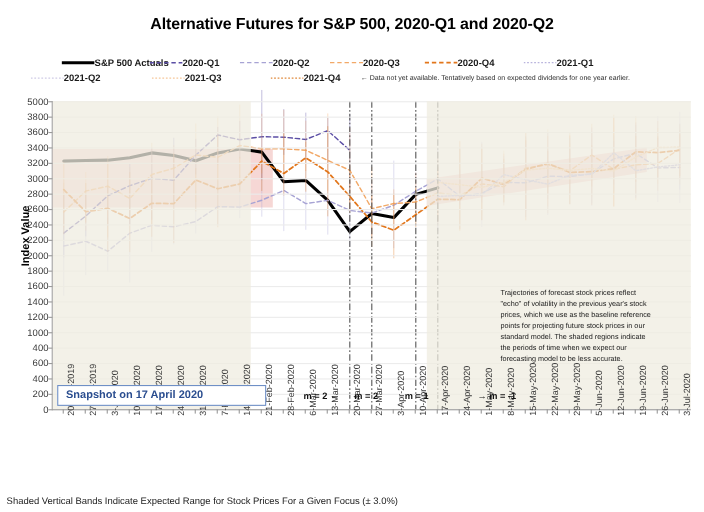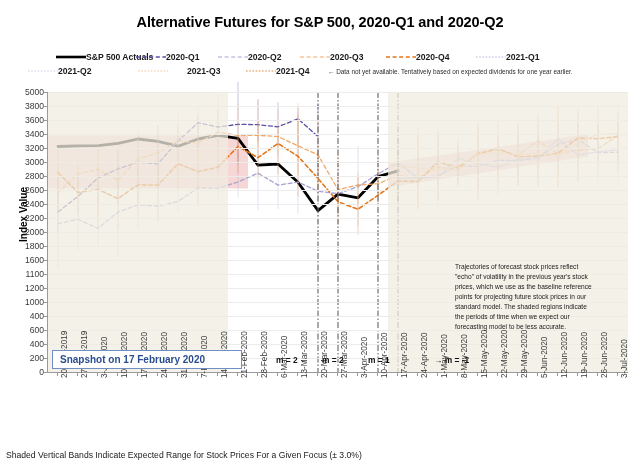--- a/index.html
+++ b/index.html
@@ -136,21 +136,21 @@
           <span>2021-Q1</span>
         </div>
       </div>
     <div class="legrow r2" id="legrow2">
         <div class="legitem" style="position:absolute;left:0px;top:0;">
           <svg width="30" height="8">
             <line x1="0" y1="4" x2="30" y2="4" stroke="#cfcbe6" stroke-width="1.2" stroke-dasharray="1.6,1.6"></line>
           </svg>
           <span>2021-Q2</span>
         </div>
-        <div class="legitem" style="position:absolute;left:110px;top:0;gap:19px;">
+        <div class="legitem" style="position:absolute;left:110px;top:0;">
           <svg width="30" height="8">
             <line x1="0" y1="4" x2="30" y2="4" stroke="#f6c79a" stroke-width="1.2" stroke-dasharray="1.6,1.6"></line>
           </svg>
           <span>2021-Q3</span>
         </div>
         <div class="legitem" style="position:absolute;left:218px;top:0;align-items:center;">
           <svg width="30" height="8">
             <line x1="0" y1="4" x2="30" y2="4" stroke="#e08a3c" stroke-width="1.2" stroke-dasharray="1.6,1.6"></line>
           </svg>
           <span>2021-Q4</span>
@@ -315,21 +315,21 @@
       <div class="ytickmark" style="top:224px;left:-4px;"></div>
       <div class="ytick" style="top:224px">400</div>
       <div class="gridline" style="top:210px"></div>
       <div class="ytickmark" style="top:210px;left:-4px;"></div>
       <div class="ytick" style="top:210px">1000</div>
       <div class="gridline" style="top:196px"></div>
       <div class="ytickmark" style="top:196px;left:-4px;"></div>
       <div class="ytick" style="top:196px">1200</div>
       <div class="gridline" style="top:182px"></div>
       <div class="ytickmark" style="top:182px;left:-4px;"></div>
-      <div class="ytick" style="top:182px">1100</div>
+      <div class="ytick" style="top:182px">1400</div>
       <div class="gridline" style="top:168px"></div>
       <div class="ytickmark" style="top:168px;left:-4px;"></div>
       <div class="ytick" style="top:168px">1600</div>
       <div class="gridline" style="top:154px"></div>
       <div class="ytickmark" style="top:154px;left:-4px;"></div>
       <div class="ytick" style="top:154px">1800</div>
       <div class="gridline" style="top:140px"></div>
       <div class="ytickmark" style="top:140px;left:-4px;"></div>
       <div class="ytick" style="top:140px">2000</div>
       <div class="gridline" style="top:126px"></div>
@@ -421,21 +421,21 @@
       <div class="xtickmark" style="left:557.0px;top:372px;"></div>
       <div class="xtick" style="left:560.2px;top:378px;">12-Jun-2020</div>
       <div class="xtickmark" style="left:577.0px;top:372px;"></div>
       <div class="xtick" style="left:580.2px;top:378px;">19-Jun-2020</div>
       <div class="xtickmark" style="left:597.0px;top:372px;"></div>
       <div class="xtick" style="left:600.2px;top:378px;">26-Jun-2020</div>
       <div class="xtickmark" style="left:617.0px;top:372px;"></div>
       <div class="xtick" style="left:620.2px;top:378px;">3-Jul-2020</div>
     </div>
 
-  <div class="snapbox">Snapshot on 17 February 2020</div>
+  <div class="snapbox">Snapshot on 17 April 2020</div>
 
   <div class="mrow" id="mrow">
       <div class="mlab" style="left:276px;top:0;">m = 2 ←</div>
       <div class="mlab" style="left:322px;top:0;">m = 2</div>
       <div class="mlab" style="left:368px;top:0;">m = 1</div>
       <div class="mlab" style="left:400px;top:0;margin-left:34px;">→ m = -1</div>
     </div>
 
   <div class="annot">Trajectories of forecast stock prices reflect "echo" of volatility in the previous year's stock prices, which we use as the baseline reference points for projecting future stock prices in our standard model.   The shaded regions indicate the periods of time when we expect our forecasting model to be less accurate.</div>
 

